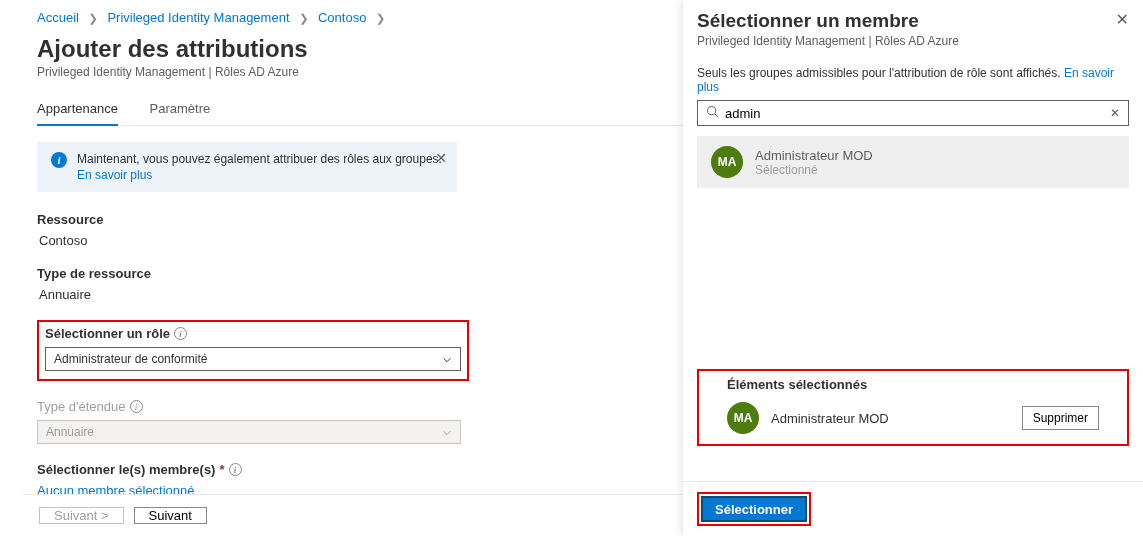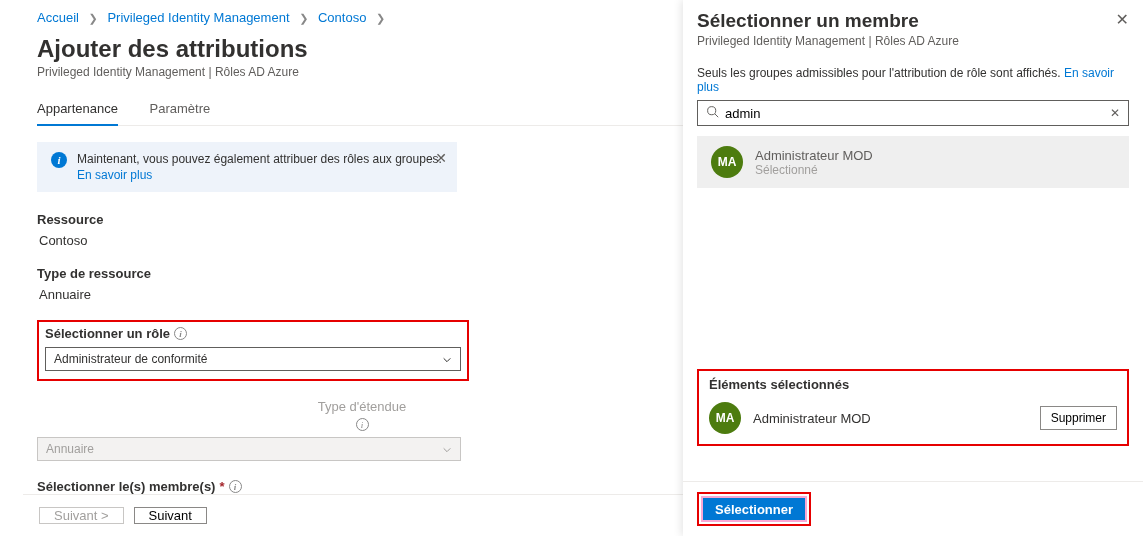--- a/index.html
+++ b/index.html
@@ -76,21 +76,21 @@
   .info-link { color: #0078d4; text-decoration: none; display: block; margin-top: 2px; }
   .info-close {
     position: absolute; right: 10px; top: 8px;
     color: #605e5c; cursor: pointer; font-size: 14px;
   }
   .field-group { margin-bottom: 18px; }
   .field-label {
     font-size: 13px; font-weight: 600; color: #323130;
     margin-bottom: 6px; display: flex; align-items: center; gap: 4px;
   }
-  .field-label.muted { color: #a19f9d; font-weight: 400; flex-direction: column; }
+  .field-label.muted { color: #a19f9d; font-weight: 400; }
   .field-value { font-size: 13px; color: #323130; padding-left: 2px; }
   .info-small {
     width: 13px; height: 13px; border-radius: 50%;
     border: 1px solid #888; color: #888;
     display: inline-flex; align-items: center; justify-content: center;
     font-size: 9px; font-style: italic; font-family: Georgia, serif;
   }
   .red-box { border: 2px solid #e60000; padding: 4px 6px 8px; width: 432px; text-align: right; }
   .custom-select {
     height: 24px; width: 100%;
@@ -159,21 +159,21 @@
     width: 32px; height: 32px; border-radius: 50%;
     background: #4d7c0f; color: #fff;
     display: flex; align-items: center; justify-content: center;
     font-size: 12px; font-weight: 700; flex-shrink: 0;
   }
   .result-name { font-size: 13px; color: #605e5c; }
   .result-sub { font-size: 12px; color: #a19f9d; }
   .selected-section {
     margin-top: auto;
     border: 2px solid #e60000;
-    padding: 6px 10px 10px;
+    padding: 6px 28px 10px;
     margin-bottom: 90px;
   }
   .selected-heading { font-size: 13px; font-weight: 600; margin-bottom: 10px; }
   .selected-row {
     display: flex; align-items: center; gap: 12px;
   }
   .selected-row .name { font-size: 13px; color: #323130; flex: 1; }
   .remove-btn {
     height: 24px; padding: 0 10px;
     border: 1px solid #8a8886; background: #fff;
@@ -185,21 +185,21 @@
     padding: 10px 14px; background: #fff;
   }
   .select-wrap {
     display: inline-block;
     border: 2px solid #e60000;
     padding: 2px;
   }
   .btn-primary {
     height: 26px; padding: 0 12px;
     background: #0078d4; color: #fff;
-    border: 2px solid #f9a8d4;
+    border: 2px solid #0c4a6e;
     font-size: 13px; font-weight: 600;
     cursor: pointer;
   }
   .search-icon svg { width: 13px; height: 13px; }
 </style>
 </head>
 <body>
 
 <div class="main-area">
   <div class="breadcrumb">

